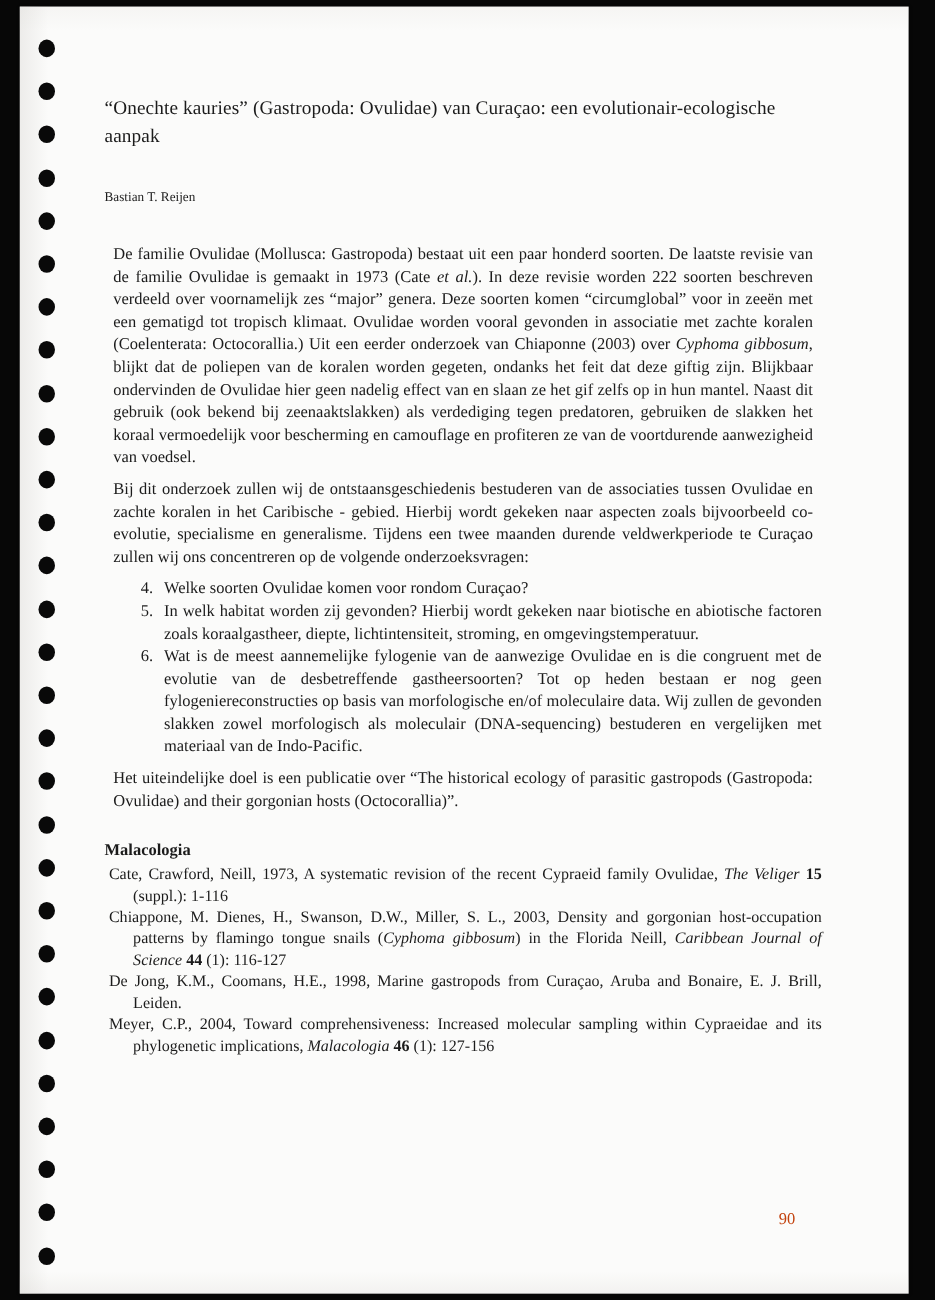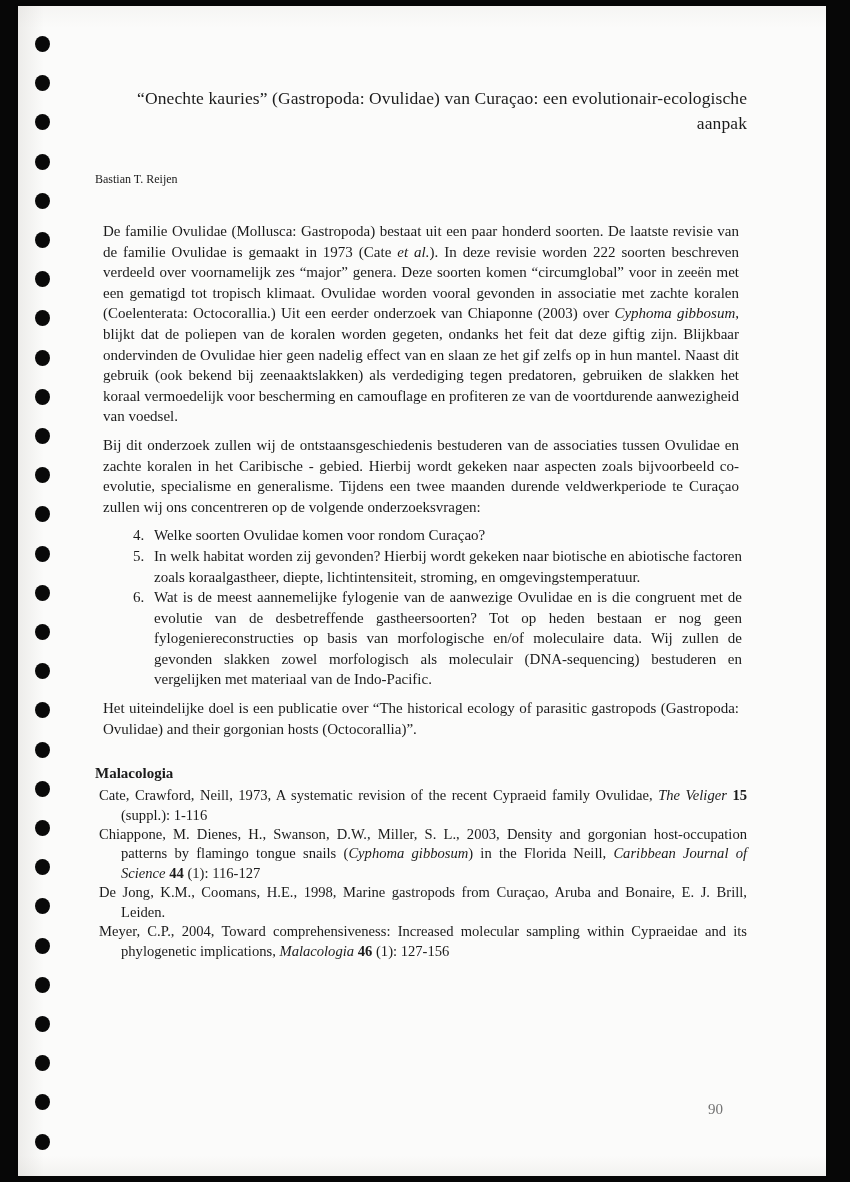--- a/index.html
+++ b/index.html
@@ -72,40 +72,39 @@
     color: #1b1b1b;
     z-index: 2;
   }
 
   .doc-title {
     font-size: 17.5px;
     line-height: 25px;
     font-weight: normal;
     margin: 0 0 0 0;
     letter-spacing: 0.1px;
-    text-align: right;
   }
 
   .author {
     font-size: 12px;
     line-height: 20px;
     margin: 33px 0 0 0;
   }
 
   p.body {
     font-size: 15px;
     line-height: 20.6px;
     text-align: justify;
     margin: 8px;
     hyphens: none;
   }
   p.first-body { margin-top: 32px; }
 
   ol.questions {
-    margin: 5px;
+    margin: 0;
     padding: 0 0 0 48px;
     font-size: 15px;
     line-height: 20.6px;
   }
   ol.questions li {
     text-align: justify;
     padding-left: 6px;
     margin: 0;
   }
 
@@ -134,21 +133,21 @@
   b, .bd { font-weight: bold; }
 
   
   #folio {
     position: absolute;
     left: 690px;
     top: 1095px;
     width: 60px;
     text-align: left;
     font-size: 15px;
-    color: #737373;
+    color: #c2410c;
     z-index: 2;
   }
 </style>
 </head>
 <body>
 
 <div id="scan">
 
   <div id="page">
 

